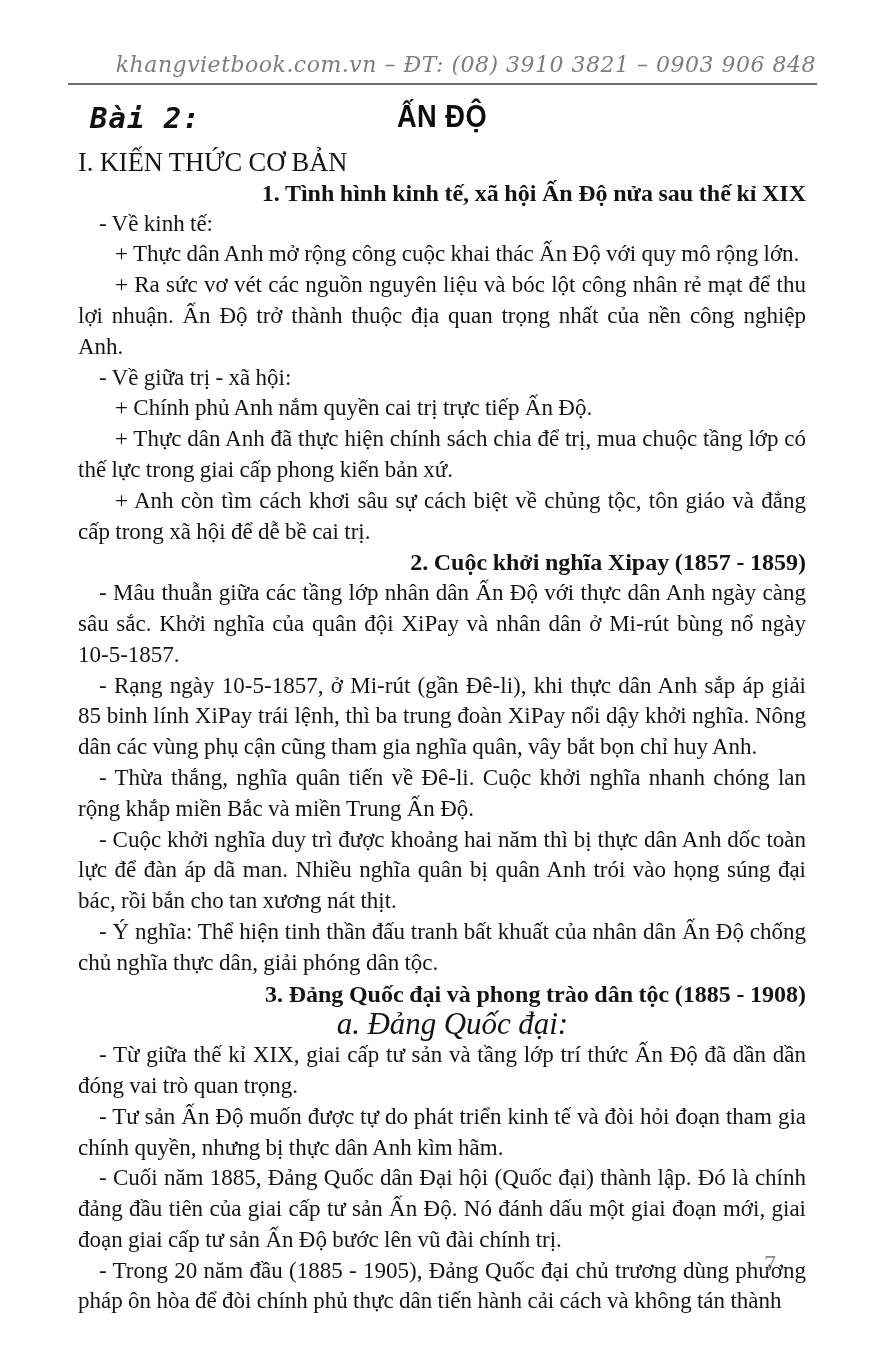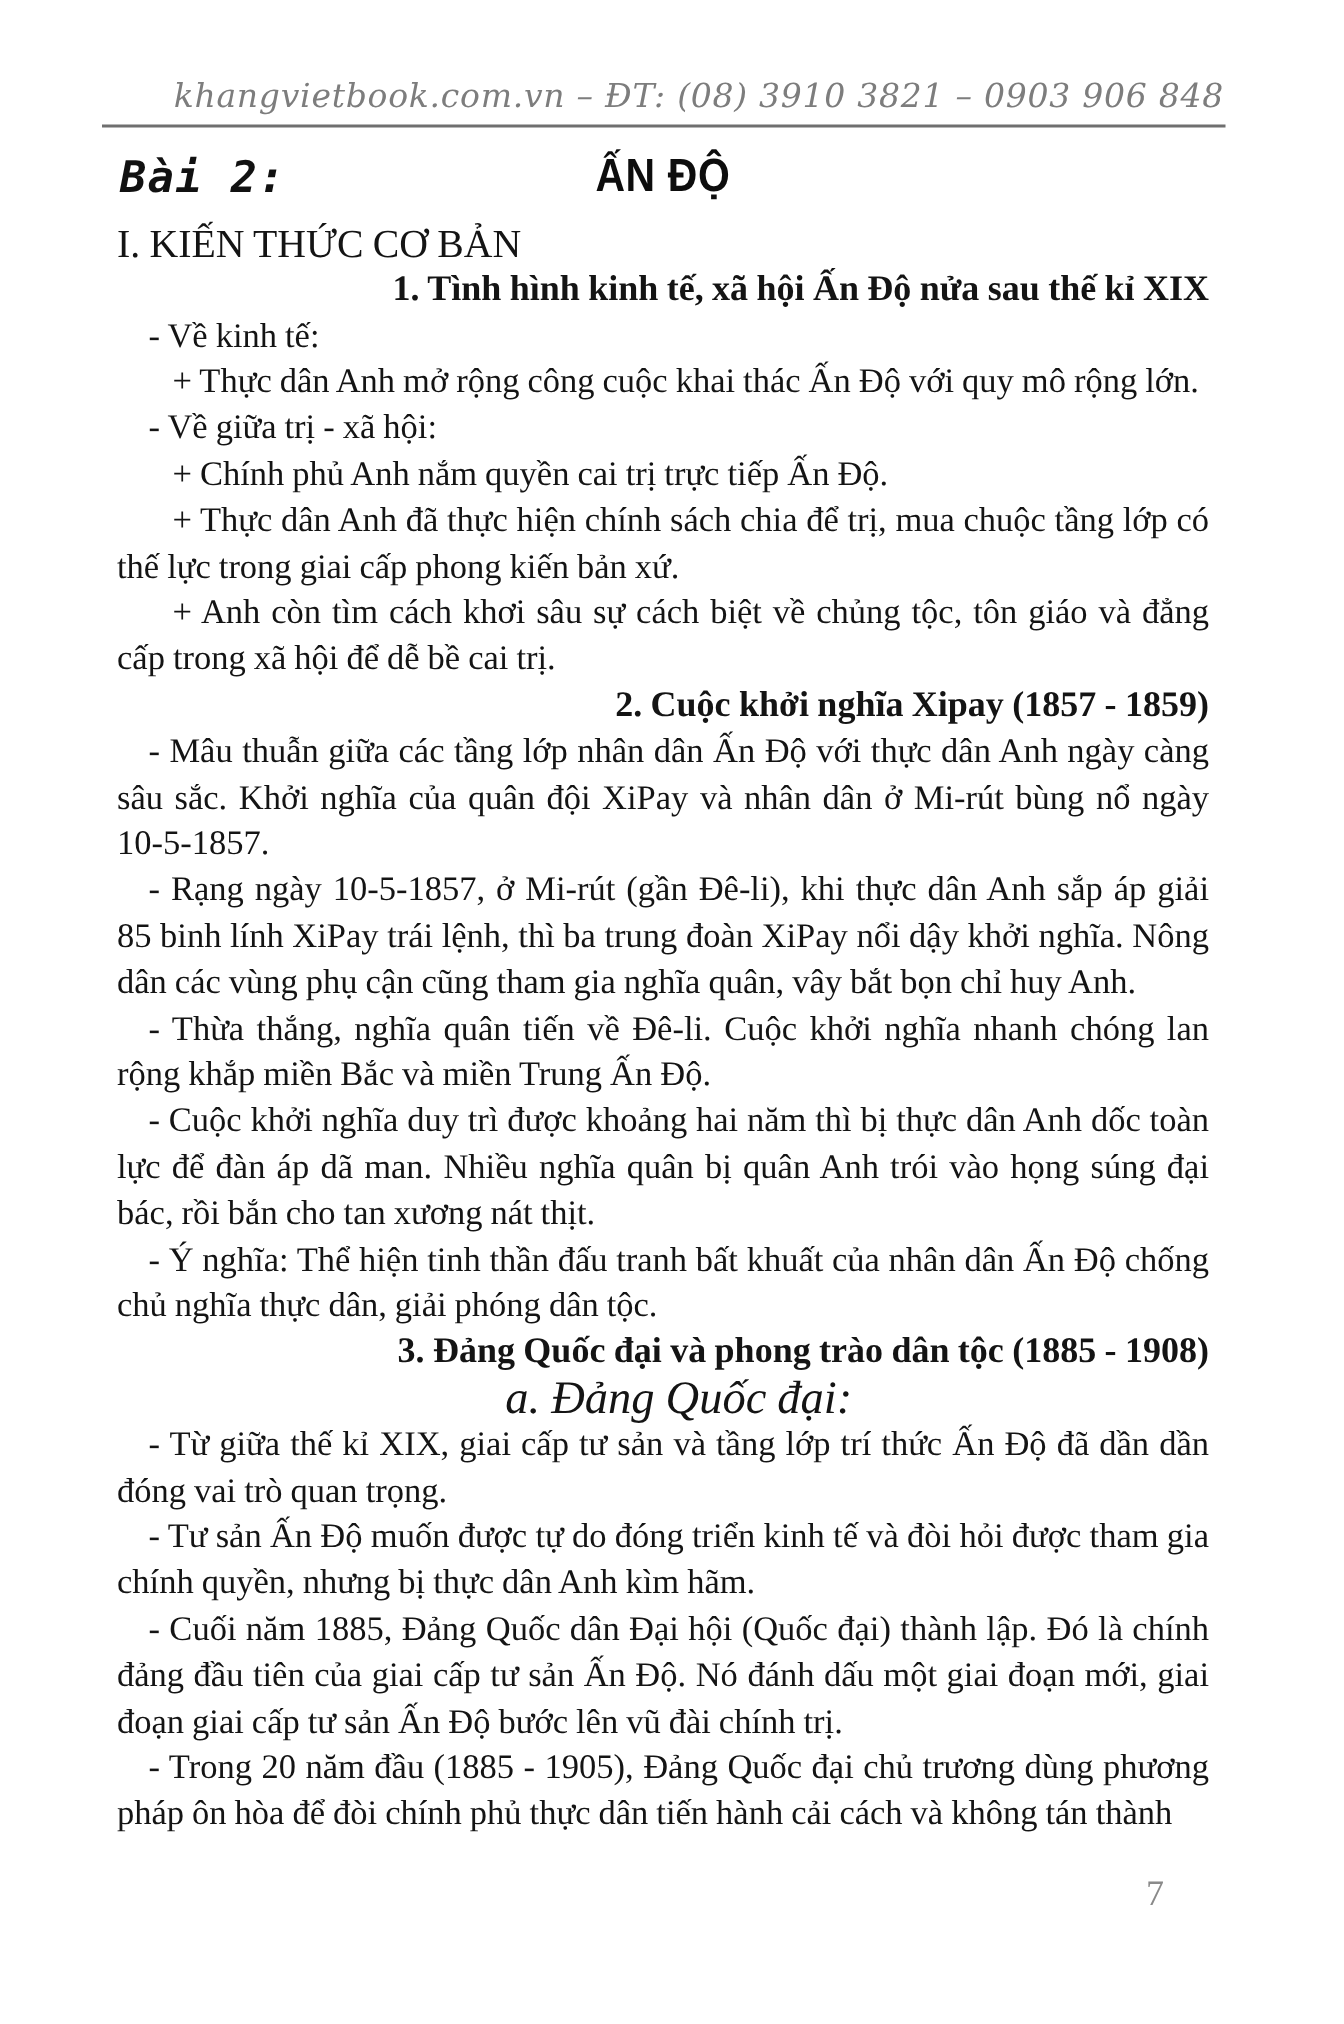--- a/index.html
+++ b/index.html
@@ -26,21 +26,21 @@
     border-bottom: 2px solid #6f6f6f;
     height: 0;
   }
   .title-row {
     position: relative;
     margin: 14px 50px 0 78px;
     height: 42px;
   }
   .lesson-label {
     position: absolute;
-    left: 2px;
+    left: 12px;
     top: 2px;
     font-family: "DejaVu Sans Mono", monospace;
     font-style: italic;
     font-weight: bold;
     font-size: 29px;
     letter-spacing: 1px;
     color: #111111;
   }
   .lesson-title {
     position: absolute;
@@ -86,33 +86,34 @@
   <div class="title-row">
     <span class="lesson-label">Bài 2:</span>
     <span class="lesson-title">ẤN ĐỘ</span>
   </div>
 
   <div class="content">
       <p class="para style-section">I. KIẾN THỨC CƠ BẢN</p>
       <p class="para style-hbold">1. Tình hình kinh tế, xã hội Ấn Độ nửa sau thế kỉ XIX</p>
       <p class="para style-dash">- Về kinh tế:</p>
       <p class="para style-plus">+ Thực dân Anh mở rộng công cuộc khai thác Ấn Độ với quy mô rộng lớn.</p>
+      <p class="para style-plus">+ Ra sức vơ vét các nguồn nguyên liệu và bóc lột công nhân rẻ mạt để thu lợi nhuận. Ấn Độ trở thành thuộc địa quan trọng nhất của nền công nghiệp Anh.</p>
       <p class="para style-dash">- Về giữa trị - xã hội:</p>
       <p class="para style-plus">+ Chính phủ Anh nắm quyền cai trị trực tiếp Ấn Độ.</p>
       <p class="para style-plus">+ Thực dân Anh đã thực hiện chính sách chia để trị, mua chuộc tầng lớp có thế lực trong giai cấp phong kiến bản xứ.</p>
       <p class="para style-plus">+ Anh còn tìm cách khơi sâu sự cách biệt về chủng tộc, tôn giáo và đẳng cấp trong xã hội để dễ bề cai trị.</p>
       <p class="para style-hbold">2. Cuộc khởi nghĩa Xipay (1857 - 1859)</p>
       <p class="para style-dash">- Mâu thuẫn giữa các tầng lớp nhân dân Ấn Độ với thực dân Anh ngày càng sâu sắc. Khởi nghĩa của quân đội XiPay và nhân dân ở Mi-rút bùng nổ ngày 10-5-1857.</p>
       <p class="para style-dash">- Rạng ngày 10-5-1857, ở Mi-rút (gần Đê-li), khi thực dân Anh sắp áp giải 85 binh lính XiPay trái lệnh, thì ba trung đoàn XiPay nổi dậy khởi nghĩa. Nông dân các vùng phụ cận cũng tham gia nghĩa quân, vây bắt bọn chỉ huy Anh.</p>
       <p class="para style-dash">- Thừa thắng, nghĩa quân tiến về Đê-li. Cuộc khởi nghĩa nhanh chóng lan rộng khắp miền Bắc và miền Trung Ấn Độ.</p>
       <p class="para style-dash">- Cuộc khởi nghĩa duy trì được khoảng hai năm thì bị thực dân Anh dốc toàn lực để đàn áp dã man. Nhiều nghĩa quân bị quân Anh trói vào họng súng đại bác, rồi bắn cho tan xương nát thịt.</p>
       <p class="para style-dash">- Ý nghĩa: Thể hiện tinh thần đấu tranh bất khuất của nhân dân Ấn Độ chống chủ nghĩa thực dân, giải phóng dân tộc.</p>
       <p class="para style-hbold">3. Đảng Quốc đại và phong trào dân tộc (1885 - 1908)</p>
       <p class="para style-italic">a. Đảng Quốc đại:</p>
       <p class="para style-dash">- Từ giữa thế kỉ XIX, giai cấp tư sản và tầng lớp trí thức Ấn Độ đã dần dần đóng vai trò quan trọng.</p>
-      <p class="para style-dash">- Tư sản Ấn Độ muốn được tự do đóng triển kinh tế và đòi hỏi được tham gia chính quyền, nhưng bị thực dân Anh kìm hãm.</p>
+      <p class="para style-dash">- Tư sản Ấn Độ muốn được tự do phát triển kinh tế và đòi hỏi đoạn tham gia chính quyền, nhưng bị thực dân Anh kìm hãm.</p>
       <p class="para style-dash">- Cuối năm 1885, Đảng Quốc dân Đại hội (Quốc đại) thành lập. Đó là chính đảng đầu tiên của giai cấp tư sản Ấn Độ. Nó đánh dấu một giai đoạn mới, giai đoạn giai cấp tư sản Ấn Độ bước lên vũ đài chính trị.</p>
       <p class="para style-dash">- Trong 20 năm đầu (1885 - 1905), Đảng Quốc đại chủ trương dùng phương pháp ôn hòa để đòi chính phủ thực dân tiến hành cải cách và không tán thành</p>
     </div>
 
   <div class="page-number">7</div>
 
 </div>
 
 </body></html>

